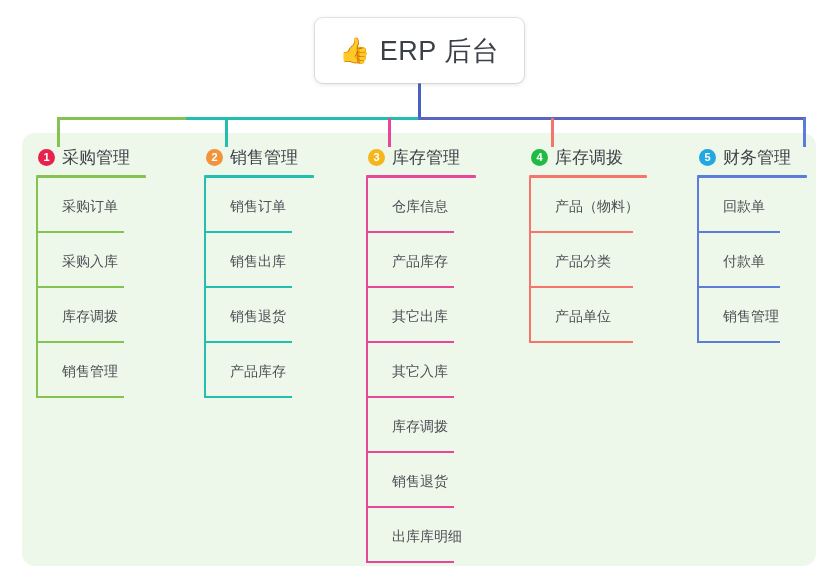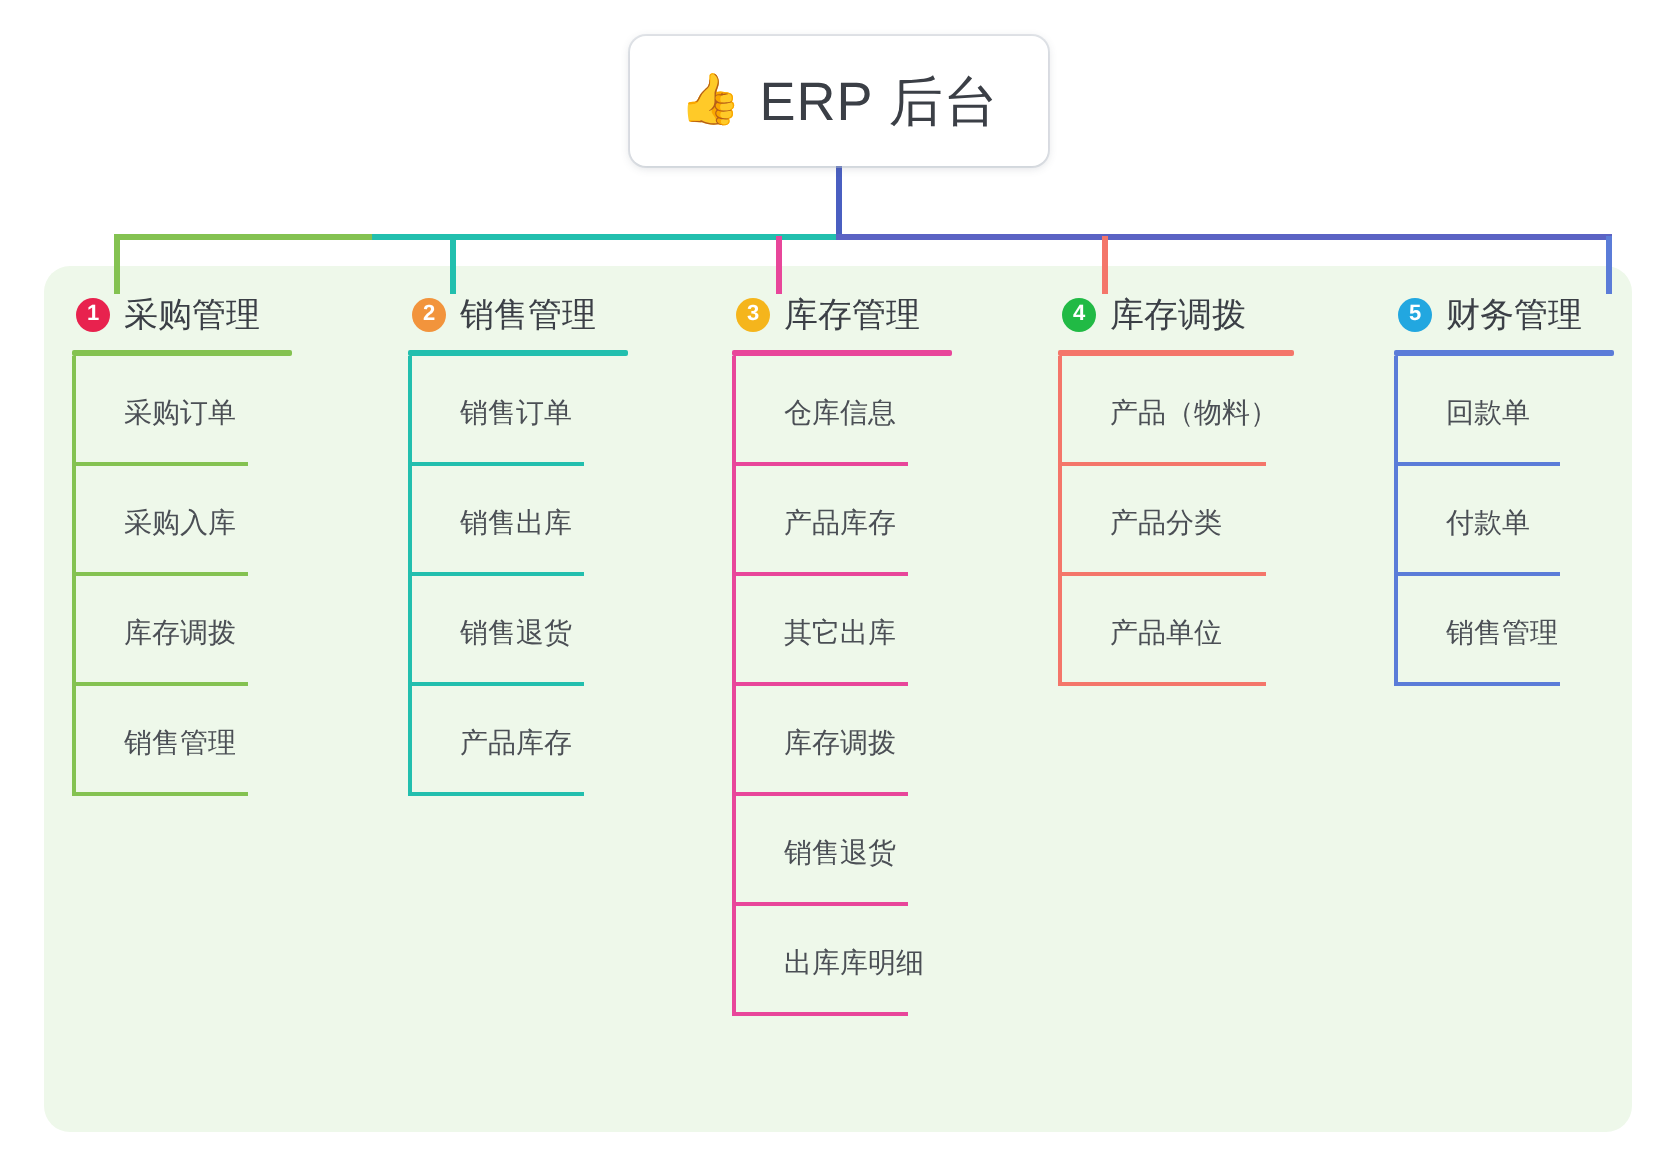--- a/index.html
+++ b/index.html
@@ -238,20 +238,25 @@
             <div class="leaf-label">产品库存</div>
             <div class="leaf-rule" style="width: 88px; background: rgb(232, 70, 154);"></div>
           </div>
           <div class="leaf">
             <div class="leaf-spine" style="background: rgb(232, 70, 154);"></div>
             <div class="leaf-label">其它出库</div>
             <div class="leaf-rule" style="width: 88px; background: rgb(232, 70, 154);"></div>
           </div>
           <div class="leaf">
             <div class="leaf-spine" style="background: rgb(232, 70, 154);"></div>
+            <div class="leaf-label">其它入库</div>
+            <div class="leaf-rule" style="width: 88px; background: rgb(232, 70, 154);"></div>
+          </div>
+          <div class="leaf">
+            <div class="leaf-spine" style="background: rgb(232, 70, 154);"></div>
             <div class="leaf-label">库存调拨</div>
             <div class="leaf-rule" style="width: 88px; background: rgb(232, 70, 154);"></div>
           </div>
           <div class="leaf">
             <div class="leaf-spine" style="background: rgb(232, 70, 154);"></div>
             <div class="leaf-label">销售退货</div>
             <div class="leaf-rule" style="width: 88px; background: rgb(232, 70, 154);"></div>
           </div>
           <div class="leaf">
             <div class="leaf-spine" style="background: rgb(232, 70, 154);"></div>

